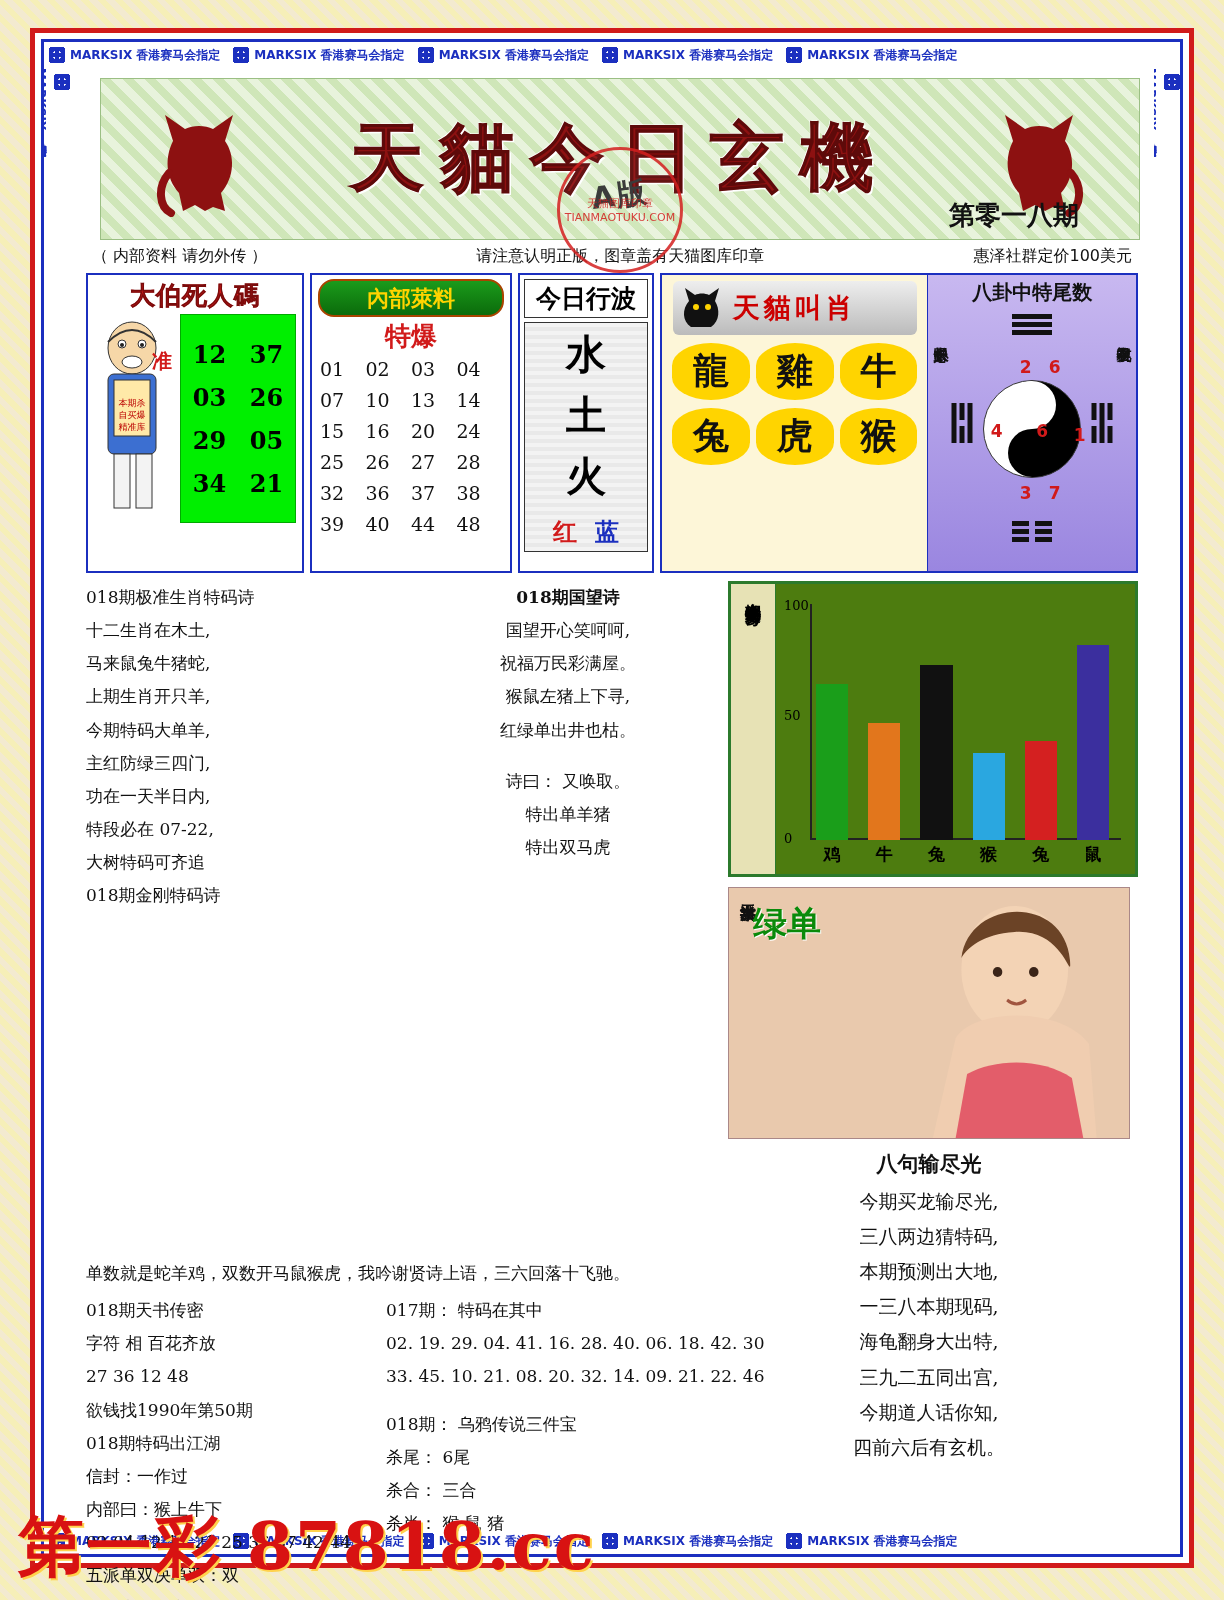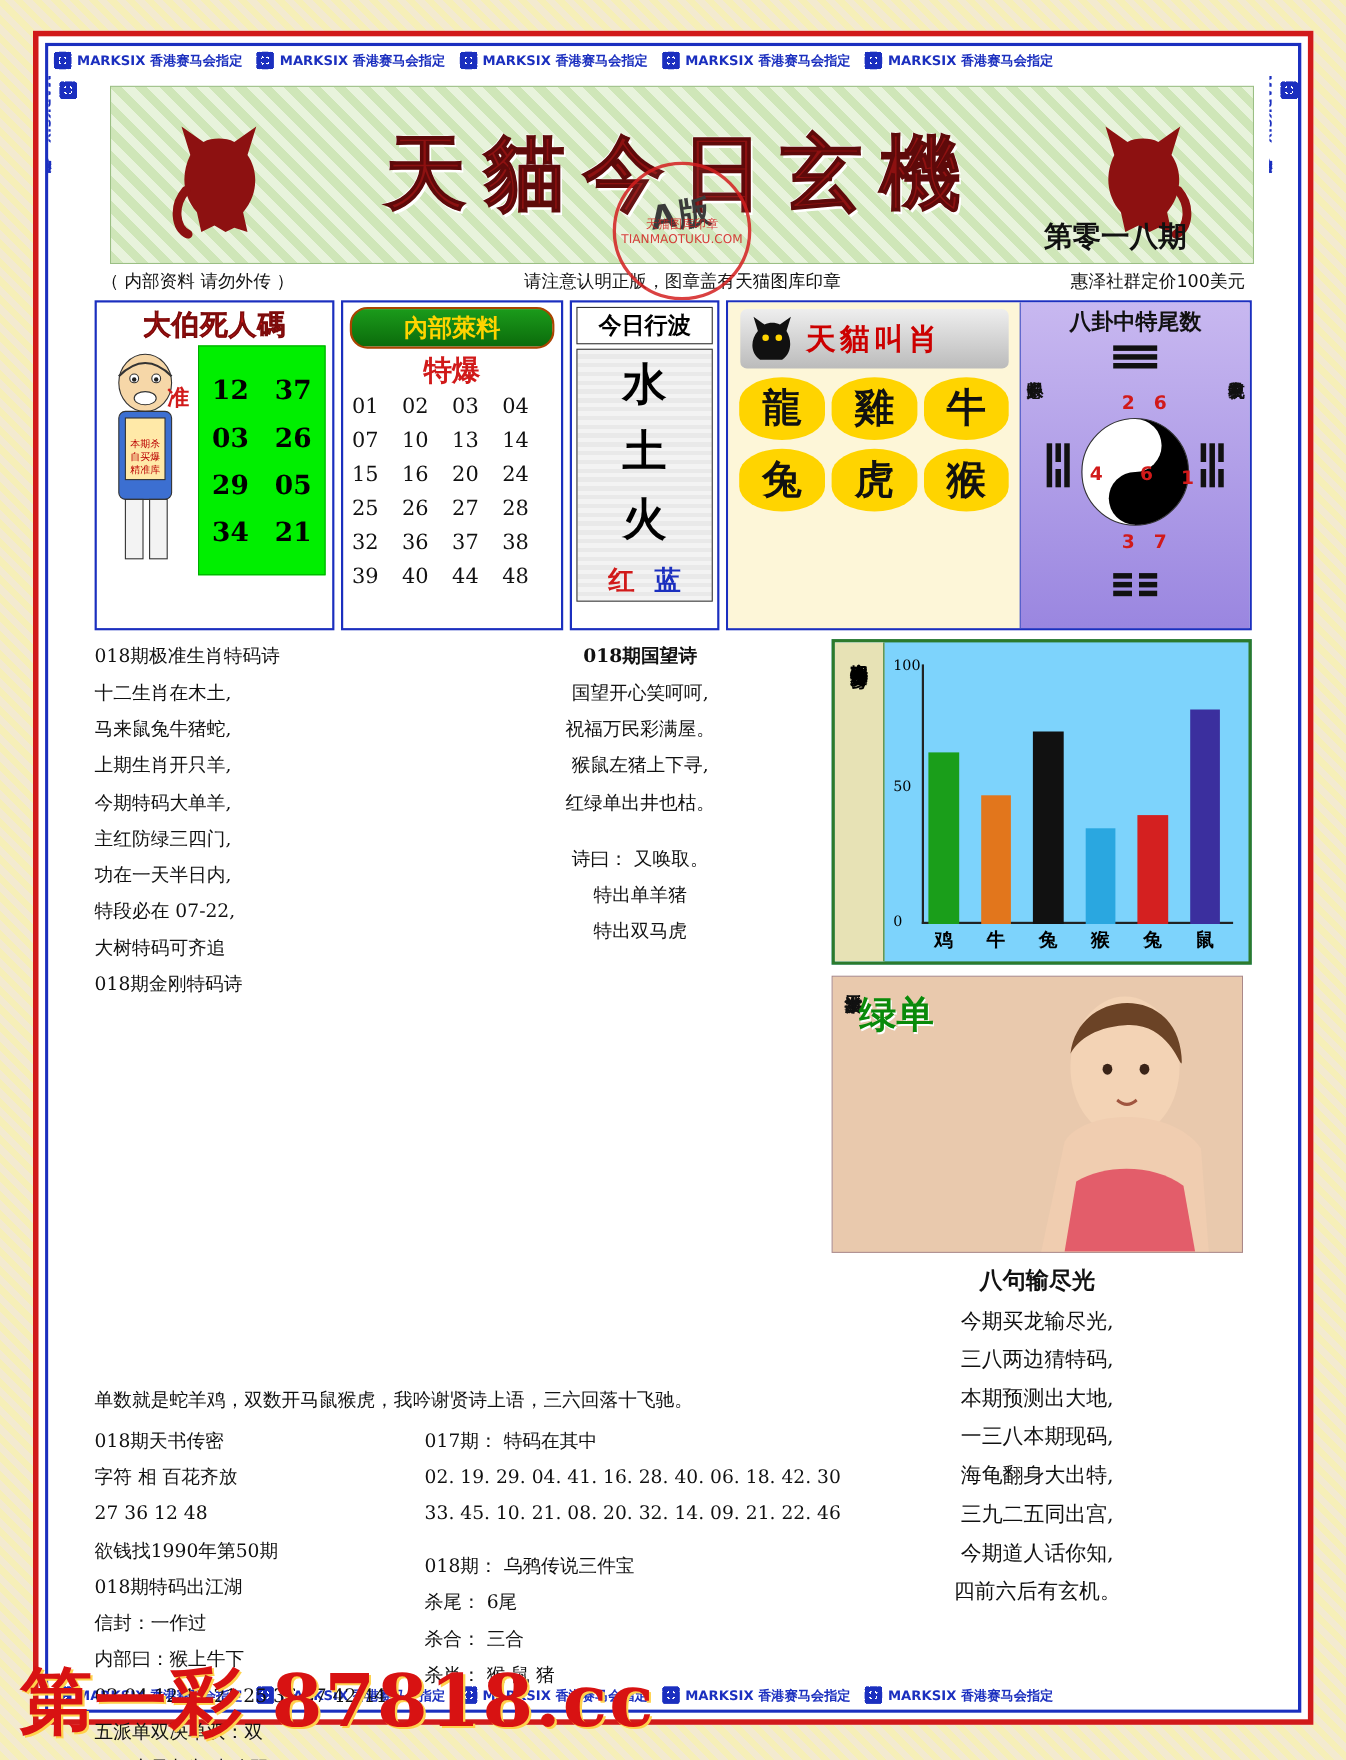--- a/index.html
+++ b/index.html
@@ -137,21 +137,21 @@
   .b2-sub{
     text-align:center;font-size:26px;font-weight:bold;color:#d11a1a;
     font-family:"DejaVu Serif","Liberation Serif",serif;margin-top:2px;
   }
   .b2-grid{
     margin:4px 8px;display:grid;grid-template-columns:repeat(4,1fr);
     font-size:19px;text-align:left;row-gap:9px;color:#111;
     font-family:"DejaVu Serif","Liberation Serif",serif;
   }
   .b3-head{
-    margin:4px;border:1px solid #333;text-align:center;font-size:21px;
+    margin:4px;border:1px solid #333;text-align:center;font-size:25px;
     font-weight:bold;padding:2px 0;background:#fff;
     font-family:"DejaVu Serif","Liberation Serif",serif;
   }
   .b3-body{
     margin:4px;border:1px solid #333;height:228px;
     background:repeating-linear-gradient(0deg,#f3f3f3 0 4px,#e9e9e9 4px 8px);
     display:flex;flex-direction:column;align-items:center;justify-content:center;
     font-size:40px;font-weight:bold;gap:6px;
     font-family:"DejaVu Serif","Liberation Serif",serif;
   }
@@ -199,28 +199,28 @@
   .trigram{position:absolute;width:40px;}
   .trigram i{display:block;height:5px;background:#111;margin:3px 0;}
   .trigram i.broken{background:
      linear-gradient(90deg,#111 0 42%,transparent 42% 58%,#111 58% 100%);}
   .vtext{
     position:absolute;writing-mode:vertical-rl;font-size:15px;font-weight:bold;
     color:#111;line-height:1.1;
   }
   
   .main{
-    display:flex;margin:8px 10px 0 10px;gap:16px;
+    display:flex;margin:8px 10px 0 10px;gap:2px;
     font-family:"DejaVu Serif","Liberation Serif",serif;
   }
   .col-a{width:330px;font-size:17px;line-height:1.95;color:#111;}
   .col-b{width:300px;font-size:17px;line-height:1.95;color:#111;text-align:center;}
   .col-c{flex:1;}
   .chart-box{
-    border:3px solid #2c7a2c;background:#7dd3fc;height:290px;margin-left:8px;
+    border:3px solid #2c7a2c;background:#4d7c0f;height:290px;margin-left:8px;
     display:flex;position:relative;justify-content:space-between;
   }
   .chart-vtitle{
     width:44px;background:#e7e2b5;border-right:1px solid #2c7a2c;
     writing-mode:vertical-rl;text-orientation:upright;
     font-size:16px;font-weight:bold;line-height:44px;padding-top:6px;
     letter-spacing:1px;
   }
   .chart-area{flex:1;position:relative;padding:14px 10px 28px 34px;}
   .bars{position:absolute;left:40px;right:26px;bottom:34px;top:26px;display:flex;align-items:flex-end;gap:20px;}

